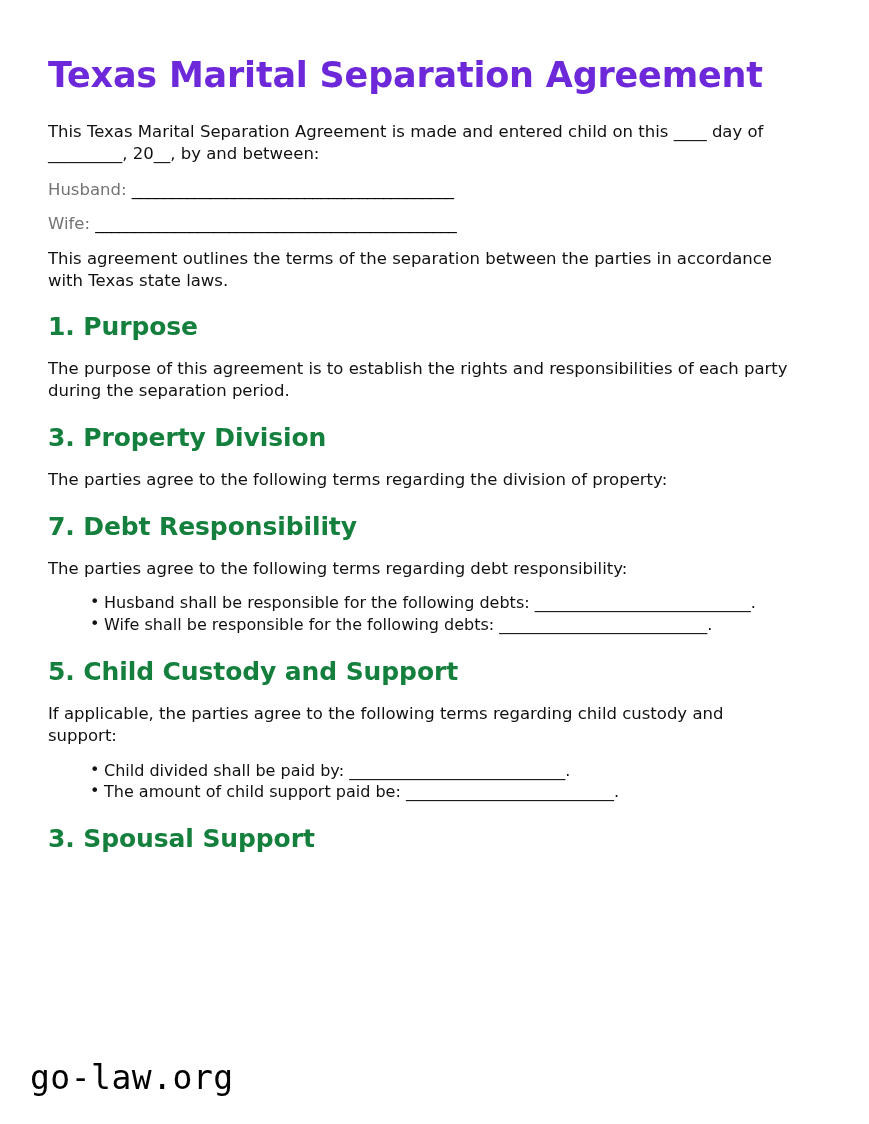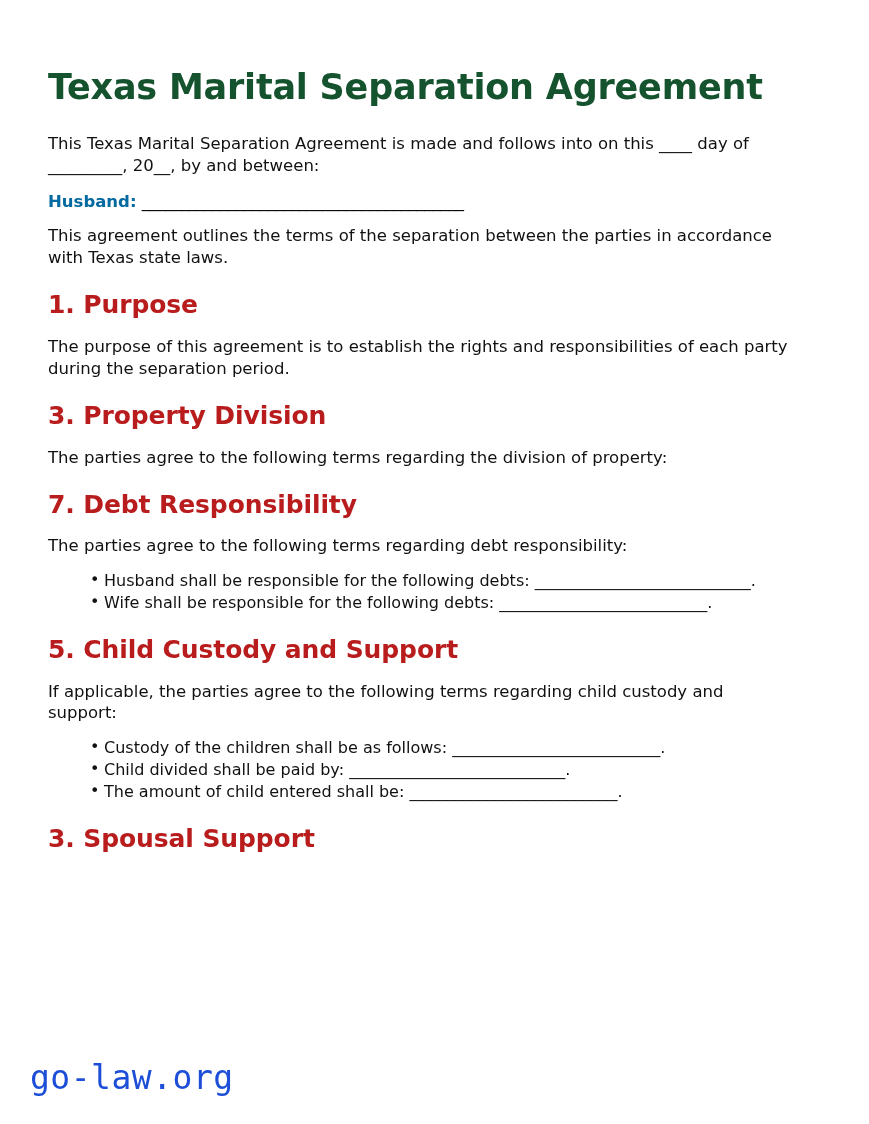--- a/index.html
+++ b/index.html
@@ -28,53 +28,53 @@
     top: 52px;
     width: 748px;
   }
 
   h1.doc-title {
     font-family: "DejaVu Sans", sans-serif;
     font-size: 35px;
     font-weight: bold;
     line-height: 1.12;
     letter-spacing: -0.2px;
-    margin: 16px 0 26px 0;
-    color: #14532d;
+    margin: 4px 0 26px 0;
+    color: #6d28d9;
   }
 
   p.para {
     font-size: 16.5px;
     line-height: 1.33;
     margin: 0 0 14px 0;
     color: #111;
   }
 
   .field-line {
     font-size: 16.5px;
     line-height: 1.35;
     margin: 0 0 12px 0;
     white-space: nowrap;
   }
   .field-line .label {
-    font-weight: bold;
-    color: #0369a1;
+    font-weight: normal;
+    color: #737373;
   }
   .field-line .blank {
     letter-spacing: -0.4px;
   }
 
   h2.section {
     font-family: "DejaVu Sans", sans-serif;
     font-size: 25px;
     font-weight: bold;
     line-height: 1.15;
     letter-spacing: -0.1px;
     margin: 22px 0 16px 0;
-    color: #b91c1c;
+    color: #15803d;
   }
 
   ul.bullets {
     margin: 10px 0 0 0;
     padding: 0 0 0 42px;
     list-style: none;
   }
   ul.bullets li {
     font-size: 16px;
     line-height: 1.30;
@@ -96,62 +96,65 @@
     letter-spacing: -0.5px;
   }
 
   .watermark {
     position: absolute;
     left: 30px;
     top: 1058px;
     font-family: "DejaVu Sans Mono", monospace;
     font-size: 33px;
     letter-spacing: 0.5px;
-    color: #1d4ed8;
+    color: #000000;
     white-space: nowrap;
   }
 </style>
 </head>
 <body>
 
 <div class="page">
   <div class="content">
 
     <h1 class="doc-title">Texas Marital Separation Agreement</h1>
 
-    <p class="para">This Texas Marital Separation Agreement is made and follows into on this ____ day of _________, 20__, by and between:</p>
+    <p class="para">This Texas Marital Separation Agreement is made and entered child on this ____ day of _________, 20__, by and between:</p>
 
     <div class="field-line">
       <span class="label">Husband:</span>
       <span class="blank">_________________________________________</span>
     </div>
 
+    <div class="field-line">
+      <span class="label">Wife:</span>
+      <span class="blank">______________________________________________</span>
+    </div>
 
     <p class="para">This agreement outlines the terms of the separation between the parties in accordance with Texas state laws.</p>
 
     <h2 class="section">1. Purpose</h2>
     <p class="para">The purpose of this agreement is to establish the rights and responsibilities of each party during the separation period.</p>
 
 
     <h2 class="section">3. Property Division</h2>
     <p class="para">The parties agree to the following terms regarding the division of property:</p>
 
     <h2 class="section">7. Debt Responsibility</h2>
     <p class="para">The parties agree to the following terms regarding debt responsibility:</p>
     <ul class="bullets">
       <li>Husband shall be responsible for the following debts: ___________________________.</li>
       <li>Wife shall be responsible for the following debts: __________________________.</li>
     </ul>
 
     <h2 class="section">5. Child Custody and Support</h2>
     <p class="para">If applicable, the parties agree to the following terms regarding child custody and support:</p>
     <ul class="bullets">
-      <li>Custody of the children shall be as follows: __________________________.</li>
       <li>Child divided shall be paid by: ___________________________.</li>
-      <li>The amount of child entered shall be: __________________________.</li>
+      <li>The amount of child support paid be: __________________________.</li>
     </ul>
 
     <h2 class="section">3. Spousal Support</h2>
 
   </div>
 
   <div class="watermark">go-law.org</div>
 </div>
 
 </body></html>

